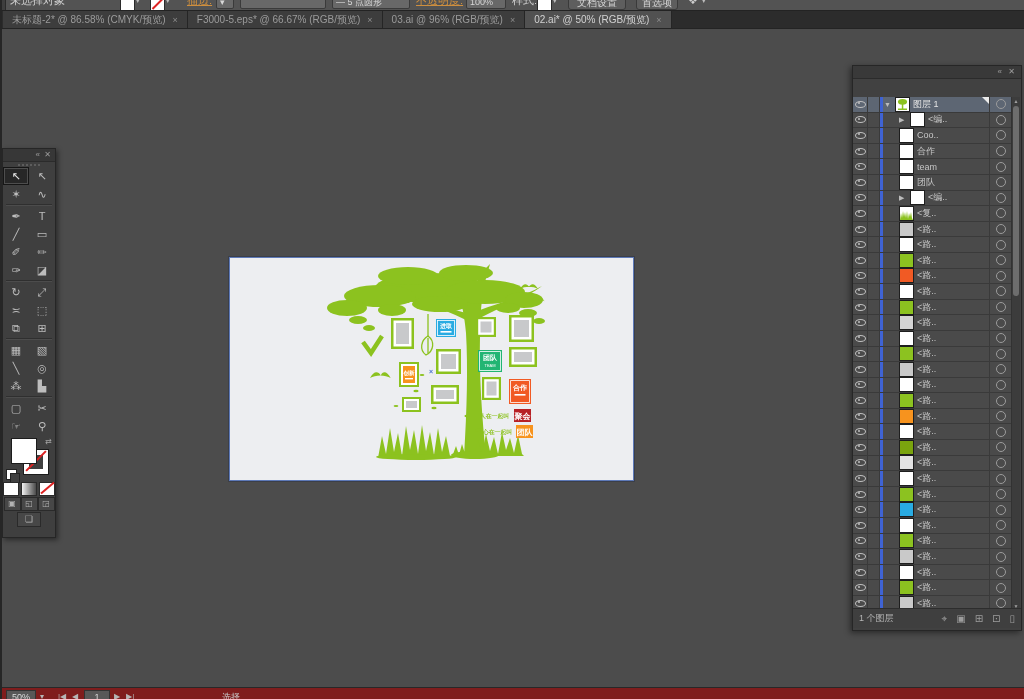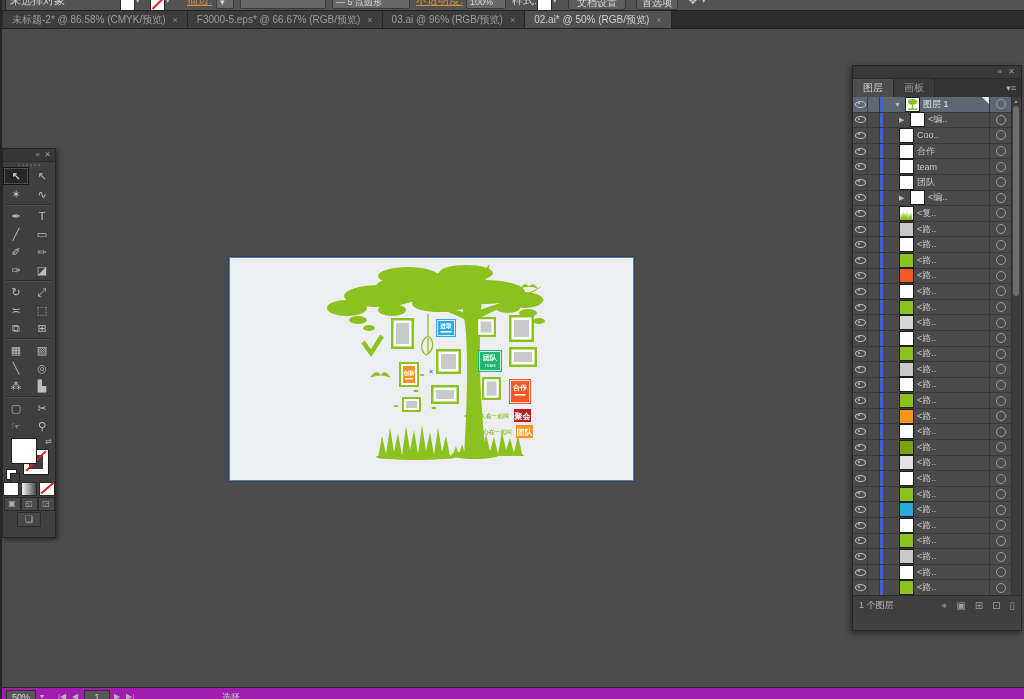--- a/index.html
+++ b/index.html
@@ -73,43 +73,43 @@
   .lp-tabs{height:18px;background:#333;display:flex;align-items:stretch;border-bottom:1px solid #2b2b2b;}
   .lp-tab{padding:0 10px;font-size:10px;line-height:18px;color:#9a9a9a;background:#3b3b3b;border-right:1px solid #2a2a2a;}
   .lp-tab.active{background:#4d4d4d;color:#d0d0d0;}
   .lp-menu{margin-left:auto;color:#ababab;font-size:9px;line-height:18px;padding-right:5px;}
   .lp-rows{position:absolute;top:31px;bottom:20px;left:0;right:9px;overflow:hidden;}
   .lrow{height:15.6px;box-sizing:border-box;border-bottom:1px solid #3a3a3a;display:flex;align-items:stretch;background:#4a4a4a;}
   .cell-eye{width:14px;border-right:1px solid #3a3a3a;display:flex;align-items:center;justify-content:center;flex:none;}
   .eye{width:9px;height:5px;border:1px solid #c0c0c0;border-radius:50%;position:relative;}
   .eye:after{content:"";position:absolute;left:2.5px;top:0.5px;width:2px;height:2px;background:#c0c0c0;border-radius:50%;}
   .cell-lock{width:11px;border-right:1px solid #3a3a3a;flex:none;}
-  .cell-main{flex:1;display:flex;align-items:center;gap:3px;position:relative;padding-left:14px;min-width:0;}
+  .cell-main{flex:1;display:flex;align-items:center;gap:3px;position:relative;padding-left:4px;min-width:0;}
   .lrow.child .cell-main{padding-left:19px;}
   .bluebar{position:absolute;left:0;top:0;bottom:0;width:3px;background:#3f63d4;}
   .twirl{font-size:7px;color:#bcbcbc;width:8px;flex:none;}
   .thumb{width:13px;height:13px;background:#fff;border:1px solid #1e1e1e;flex:none;box-sizing:content-box;}
   .thumb svg{display:block;}
   .lname{font-size:9px;color:#c6c6c6;white-space:nowrap;overflow:hidden;}
   .cell-target{width:22px;border-left:1px solid #3a3a3a;display:flex;align-items:center;justify-content:center;flex:none;}
   .circle{width:8px;height:8px;border:1px solid #9c9c9c;border-radius:50%;}
   .lrow.sel{background:#5d6673;}
   .lrow.sel .lname{color:#e4e4e4;}
   .lrow.sel .cell-main:after{content:"";position:absolute;right:0;top:0;
       border-left:7px solid transparent;border-top:7px solid #ececec;}
   .lp-scroll{position:absolute;right:1px;top:31px;bottom:20px;width:8px;background:#3c3c3c;border-left:1px solid #323232;}
   .lp-scroll .up,.lp-scroll .dn{position:absolute;left:0;right:0;text-align:center;font-size:5px;color:#a0a0a0;}
   .lp-scroll .up{top:1px;} .lp-scroll .dn{bottom:1px;}
   .lp-thumbbar{position:absolute;left:1px;right:1px;top:9px;height:190px;background:#6d6d6d;border-radius:3px;}
-  .lp-footer{position:absolute;left:0;right:0;bottom:15px;height:20px;background:#3f3f3f;border-top:1px solid #2d2d2d;
+  .lp-footer{position:absolute;left:0;right:0;bottom:2px;height:20px;background:#3f3f3f;border-top:1px solid #2d2d2d;
              display:flex;align-items:center;padding:0 6px;gap:9px;box-sizing:border-box;}
   .lp-count{font-size:9px;color:#b5b5b5;margin-right:auto;}
   .fico{font-size:10px;color:#9d9d9d;line-height:18px;}
   
-  .status-bar{position:absolute;left:0;right:0;bottom:0;height:11px;background:#a21caf;border-top:1px solid #282828;
+  .status-bar{position:absolute;left:0;right:0;bottom:0;height:11px;background:#7f1d1d;border-top:1px solid #282828;
               overflow:hidden;z-index:30;}
   .sb-box{position:absolute;top:2px;height:14px;background:#585858;border:1px solid #333;box-sizing:border-box;
           font-size:9px;line-height:12px;color:#dcdcdc;text-align:center;}
   .sb-ic{position:absolute;top:2px;font-size:8px;color:#b5b5b5;line-height:14px;}
   .sb-text{position:absolute;top:2px;font-size:9px;color:#c9c9c9;line-height:14px;}
   .win-edge{position:absolute;left:0;top:0;bottom:0;width:2px;background:#262626;z-index:50;}
 </style>
 </head>
 <body>
 
@@ -359,25 +359,20 @@
     <div class="screen-mode">
       <span class="scrb">❏</span>
     </div>
   </div>
 
   <div class="layers-panel">
     <div class="lp-top">
       <span>«</span>
       <span>✕</span>
     </div>
-    <div class="lp-tabs" id="lp-tabs">
-        <span class="lp-tab active">图层</span>
-        <span class="lp-tab">画板</span>
-        <span class="lp-menu">▾≡</span>
-      </div>
     <div class="lp-rows" id="lp-rows">
         <div class="lrow sel">
           <span class="cell-eye">
             <span class="eye"></span>
           </span>
           <span class="cell-lock"></span>
           <span class="cell-main">
             <span class="bluebar"></span>
             <span class="twirl">▼</span>
             <span class="thumb">

